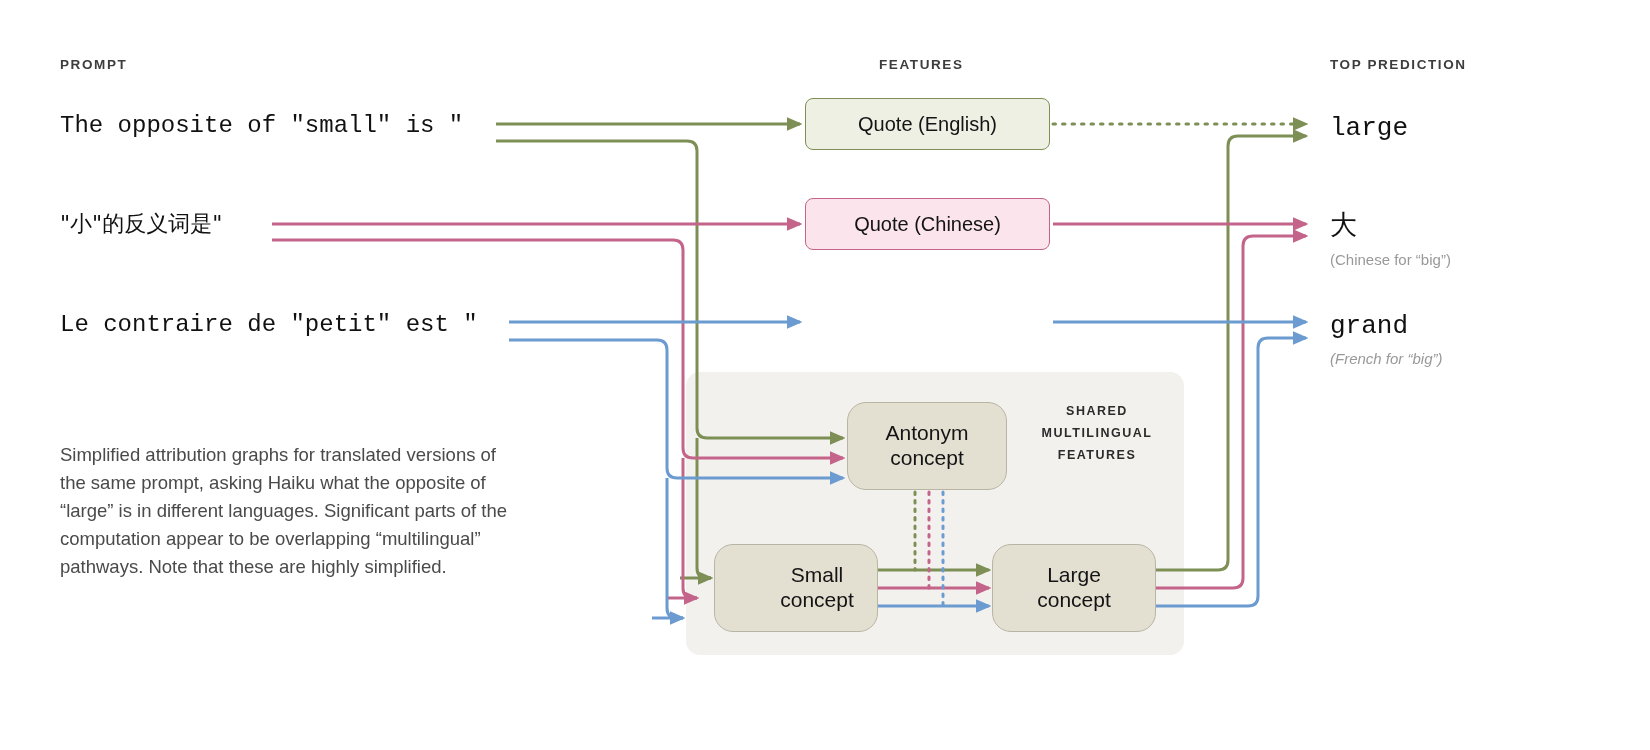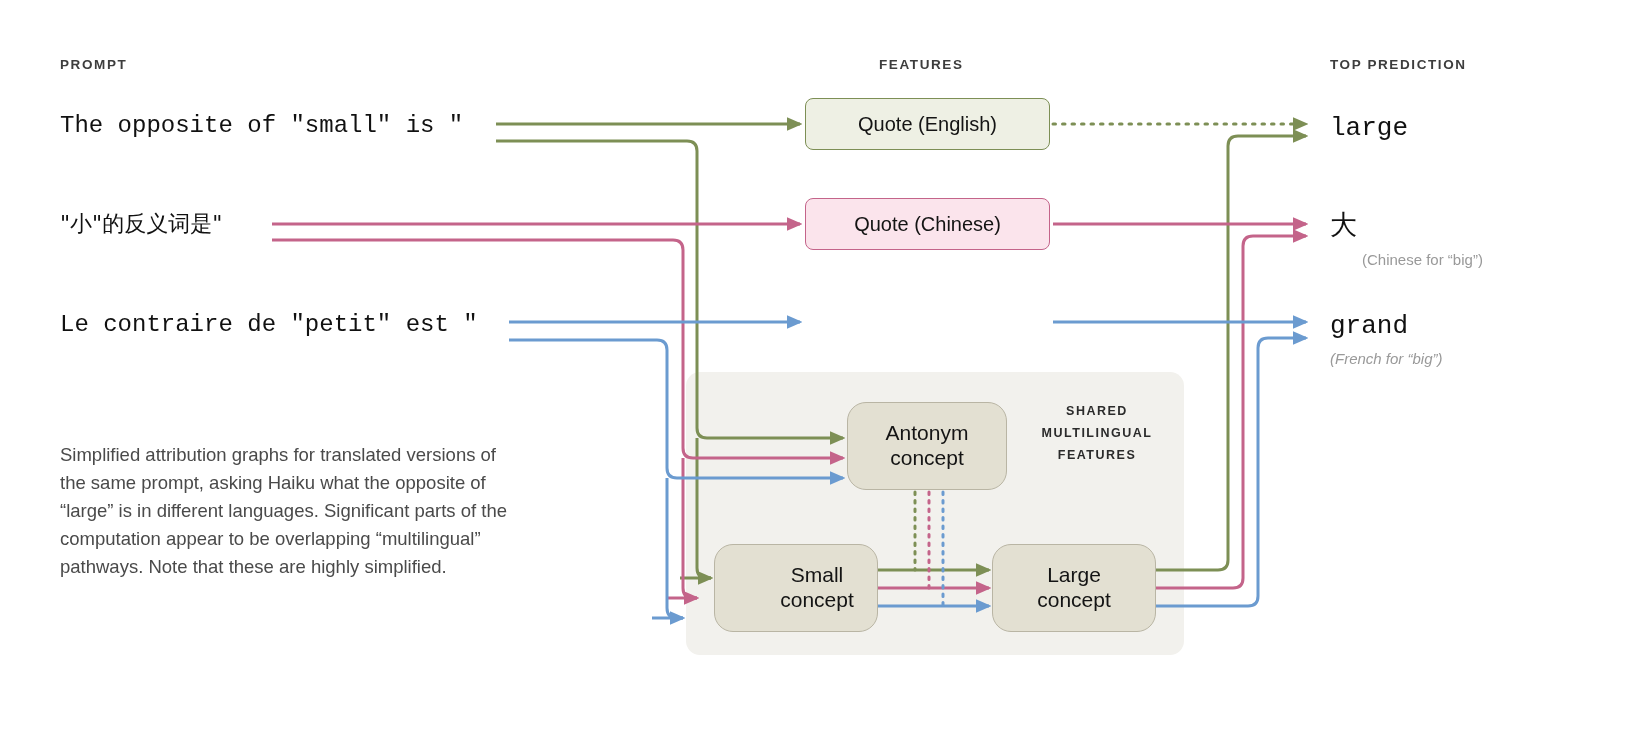--- a/index.html
+++ b/index.html
@@ -17,21 +17,21 @@
           font-size:24px;color:#111;white-space:pre;}
   #prompt-en{top:112px;}
   #prompt-zh{top:209px;font-family:"DejaVu Sans",sans-serif;font-size:22px;}
   #prompt-fr{top:311px;}
 
   .pred{position:absolute;left:1330px;font-family:"Liberation Mono",monospace;
         font-size:26px;color:#111;}
   .pred-sub{position:absolute;left:1330px;font-size:15px;color:#999;}
   #pred-large{top:113px;}
   #pred-da{top:207px;font-family:"DejaVu Sans",sans-serif;font-size:27px;}
-  #sub-da{top:251px;margin-left:32px;}
+  #sub-da{top:251px;}
   #pred-grand{top:311px;}
   #sub-grand{top:350px;font-style:italic;}
 
   .fbox{position:absolute;display:flex;align-items:center;justify-content:center;
         box-sizing:border-box;font-size:20px;color:#141414;}
   .fbox-quote{width:245px;height:52px;border-radius:8px;border-width:1.6px;border-style:solid;}
   #box-en{left:805px;top:98px;background:#eef0e4;border-color:#7d8f55;}
   #box-zh{left:805px;top:198px;background:#fbe4ec;border-color:#c4648a;}
   #box-fr{left:805px;top:297px;background:#e2ecf8;border-color:#6b9bd0;}
 

